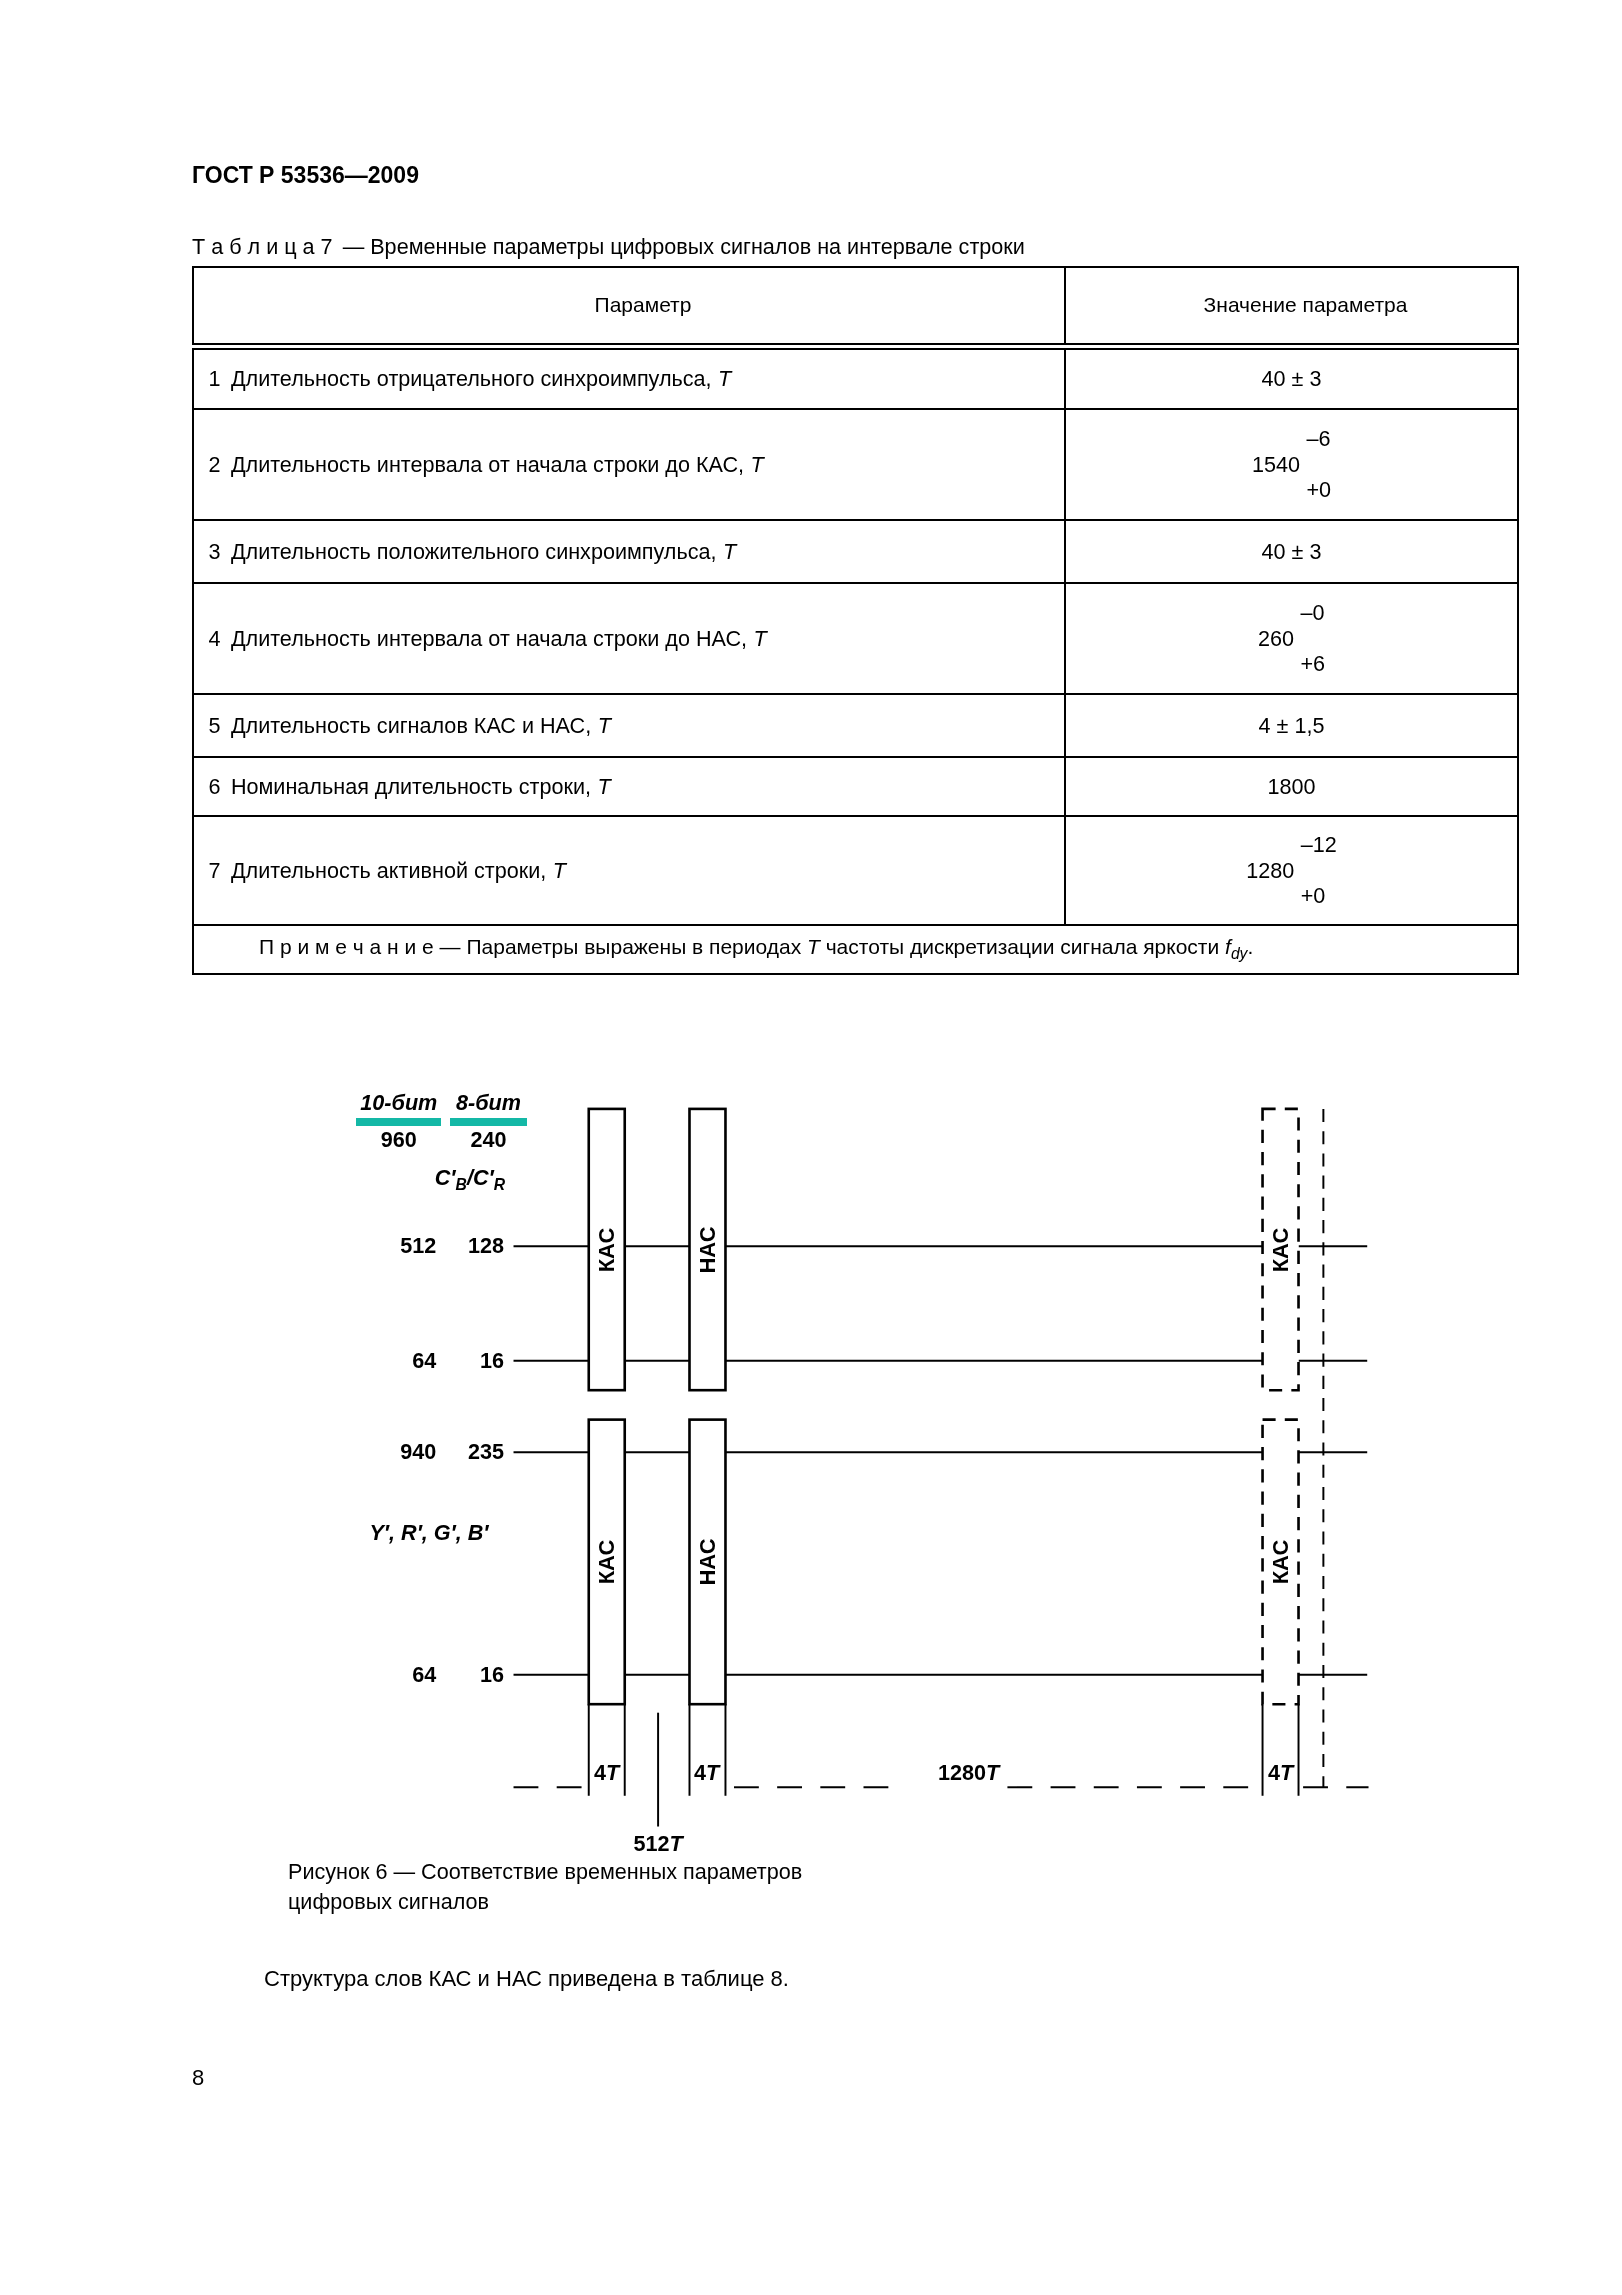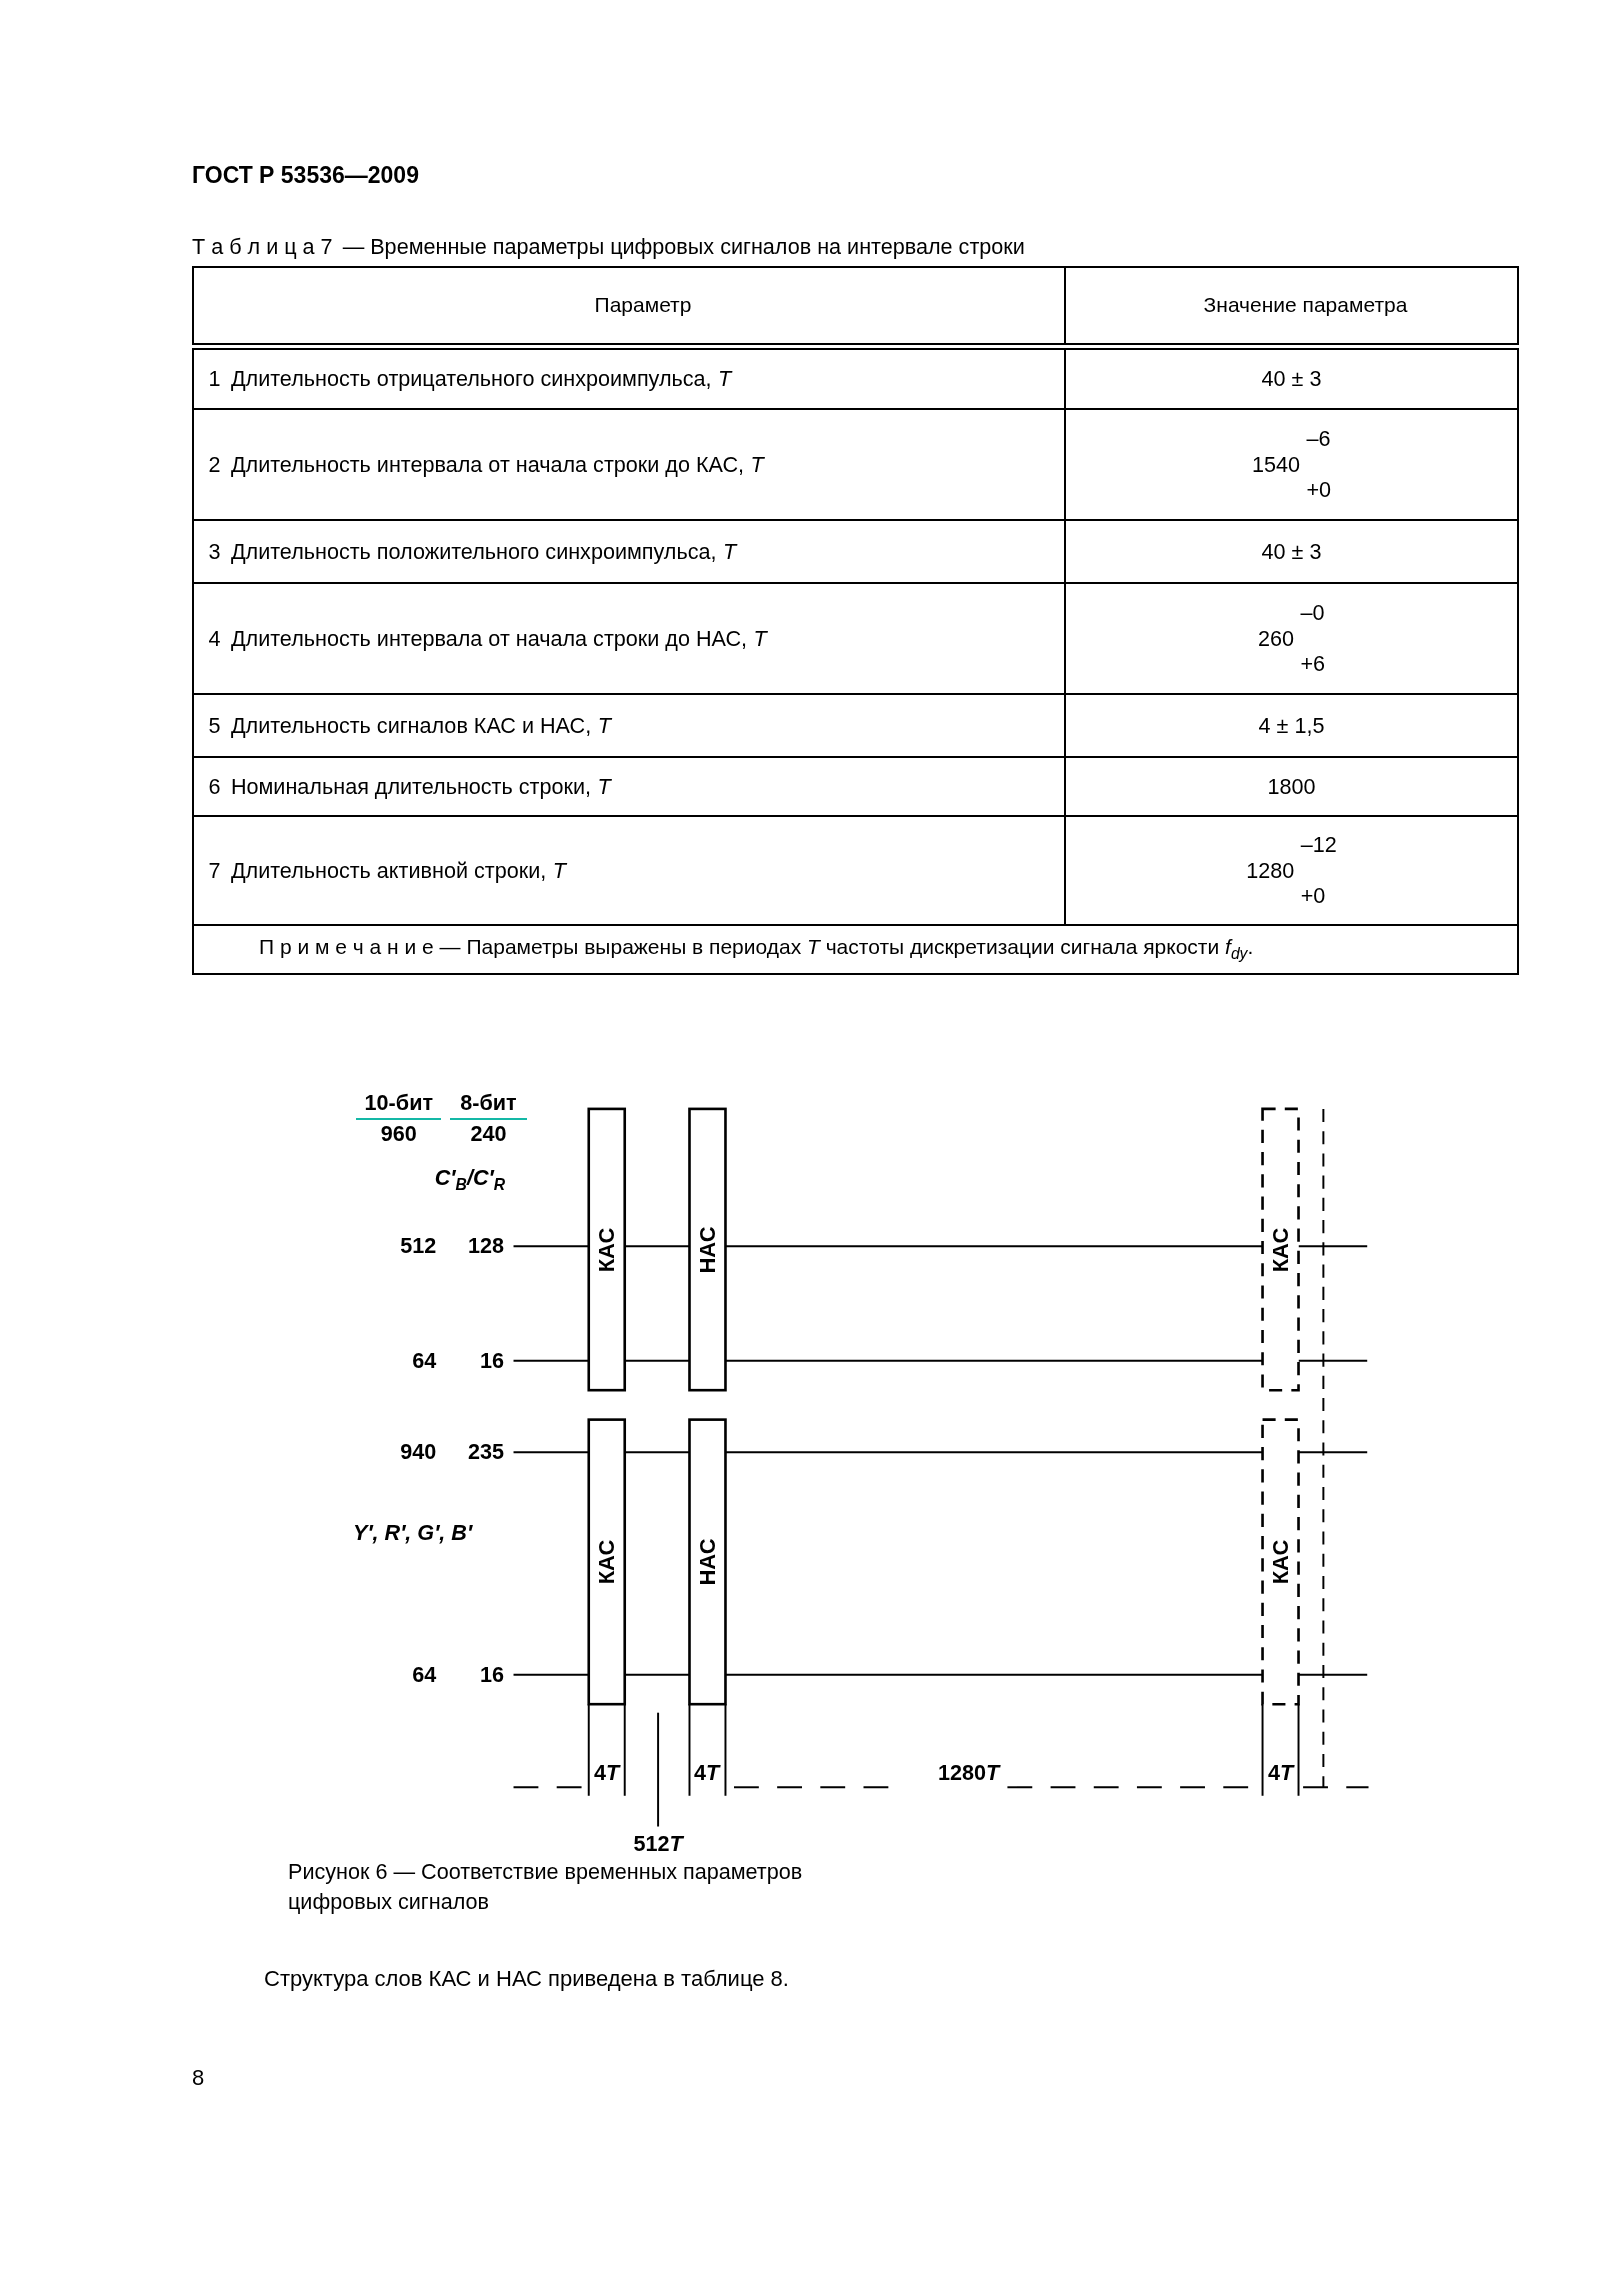--- a/index.html
+++ b/index.html
@@ -37,34 +37,34 @@
   .tols  { display:inline-flex; flex-direction:column; gap:29px; line-height:1; text-align:left; }
   .note-cell { padding:9.2px 13px 9.2px 65px; font-size:21px; height:41px; }
   .fit { font-style:italic; }
   sub.subsm { font-size:15.7px; }
 
   
   #figure { left:353px; top:1086px; width:1021px; height:785px; }
   #fsvg { position:absolute; left:0; top:0; }
   .flabel { position:absolute; font-weight:bold; font-size:21.6px; line-height:26px; }
   .fr { text-align:center; }
-  .fr .top { display:block; border-bottom:2px solid #14b8a6; padding:0 1.3px 2px; }
+  .fr .top { display:block; border-bottom:8px solid #14b8a6; padding:0 1.3px 2px;font-style:italic; }
   .fr .bot { display:block; padding-top:1.3px; }
   .lvl { width:65px; text-align:right; }
   .ital { font-style:italic; }
   .vlabel { width:131px; height:26px; text-align:center; transform:rotate(-90deg); font-size:22px; }
   .tim { text-align:center; }
   #fr10   { left:3.3px;    top:3.9px;    width:85px; }
   #fr8    { left:97px;  top:3.9px;    width:77px; }
   #chroma { left:0;      top:79px;  width:152px; text-align:right; }
   #l512 { left:18.3px;  top:147px; }  #l128 { left:86px; top:147px; }
   #l64a { left:18.3px;  top:262px; }  #l16a { left:86px; top:262px; }
   #l940 { left:18.3px;  top:353px; }  #l235 { left:86px; top:353px; }
   #l64b { left:18.3px;  top:576px; }  #l16b { left:86px; top:576px; }
-  #luma { left:0; top:434px; width:152px; text-align:left; }
+  #luma { left:0; top:434px; width:152px; text-align:center; }
   #kas1t { left:188px;  top:151px; }  #kas1b { left:188px;  top:463px; }
   #nas1t { left:289px;  top:151px; }  #nas1b { left:289px;  top:463px; }
   #kas2t { left:862px; top:151px; }  #kas2b { left:862px; top:463px; }
   #t4a   { left:221px;  top:674px; width:65px; }
   #t4b   { left:321px;  top:674px; width:65px; }
   #t1280 { left:550px;  top:674px; width:131px; }
   #t4c   { left:895px; top:674px; width:65px; }
   #t512  { left:256px;  top:745px; width:98px; }
   #fcaption { left:288px; top:1857px; width:1126px; text-align:left; font-size:21.6px; line-height:30px; }
 </style>

